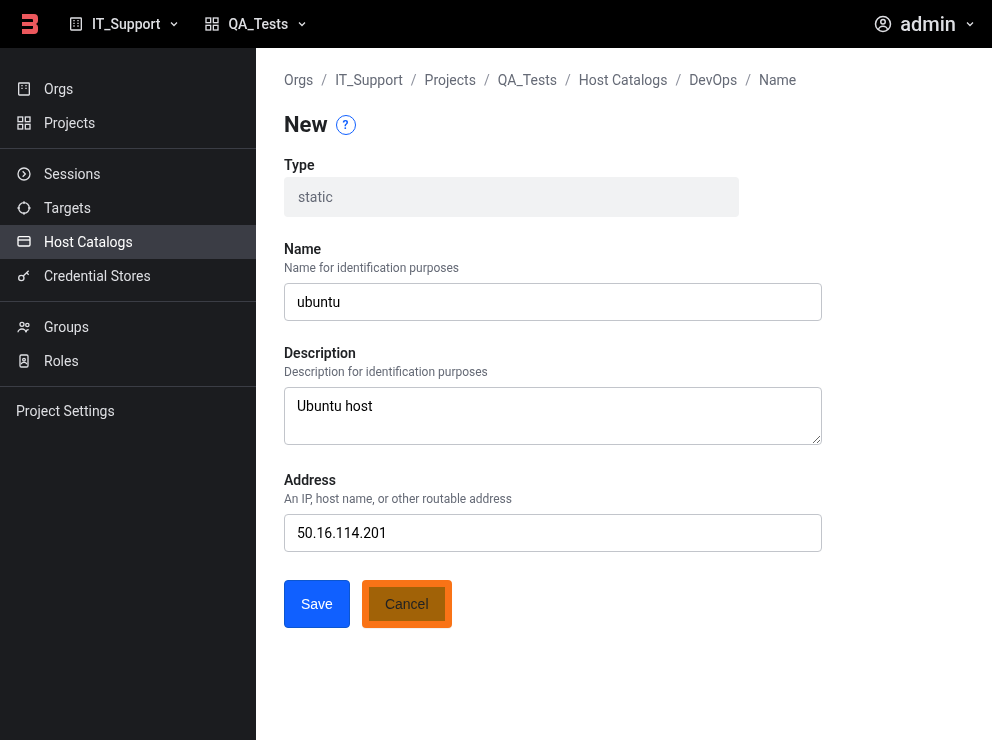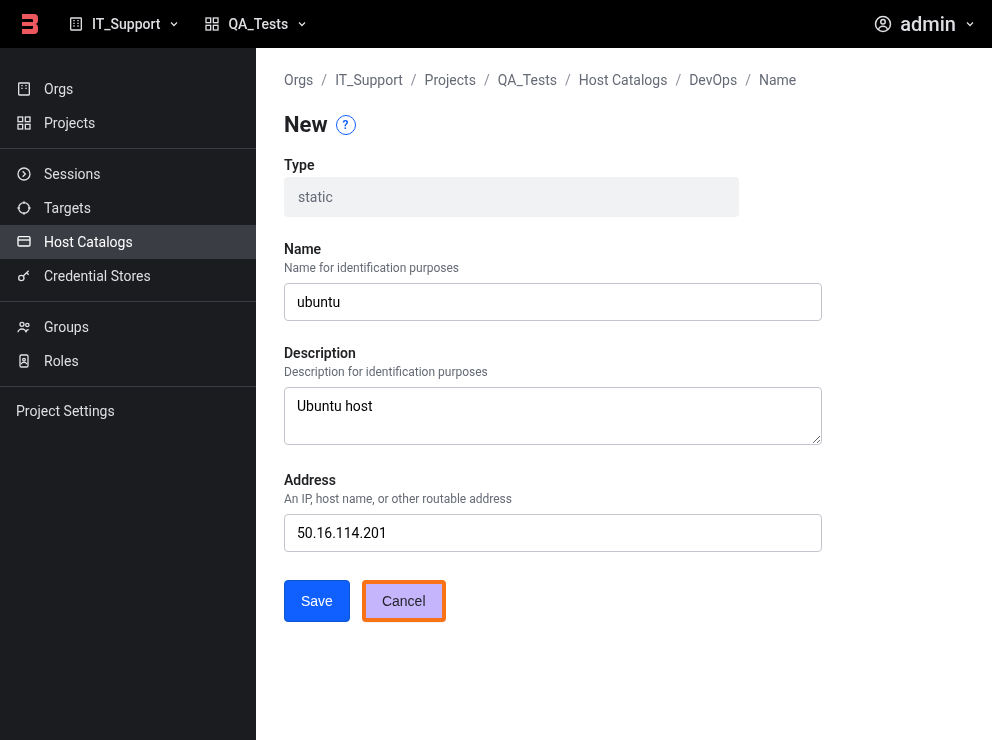--- a/index.html
+++ b/index.html
@@ -191,23 +191,23 @@
       font-weight: 500;
       cursor: pointer;
       border: 1px solid transparent;
     }
     .btn-primary {
       background: #1060ff;
       color: #fff;
       border-color: #0c56d0;
     }
     .btn-secondary {
-      background: #c4b5fd;
+      background: #a16207;
       color: #1f2124;
-      border: 4px solid #f97316;
+      border: 7px solid #f97316;
       box-shadow: 0 1px 1px rgba(0,0,0,0.06);
     }
     .chev {
       width: 12px;
       height: 12px;
     }
   </style>
 </head>
 <body>
 

